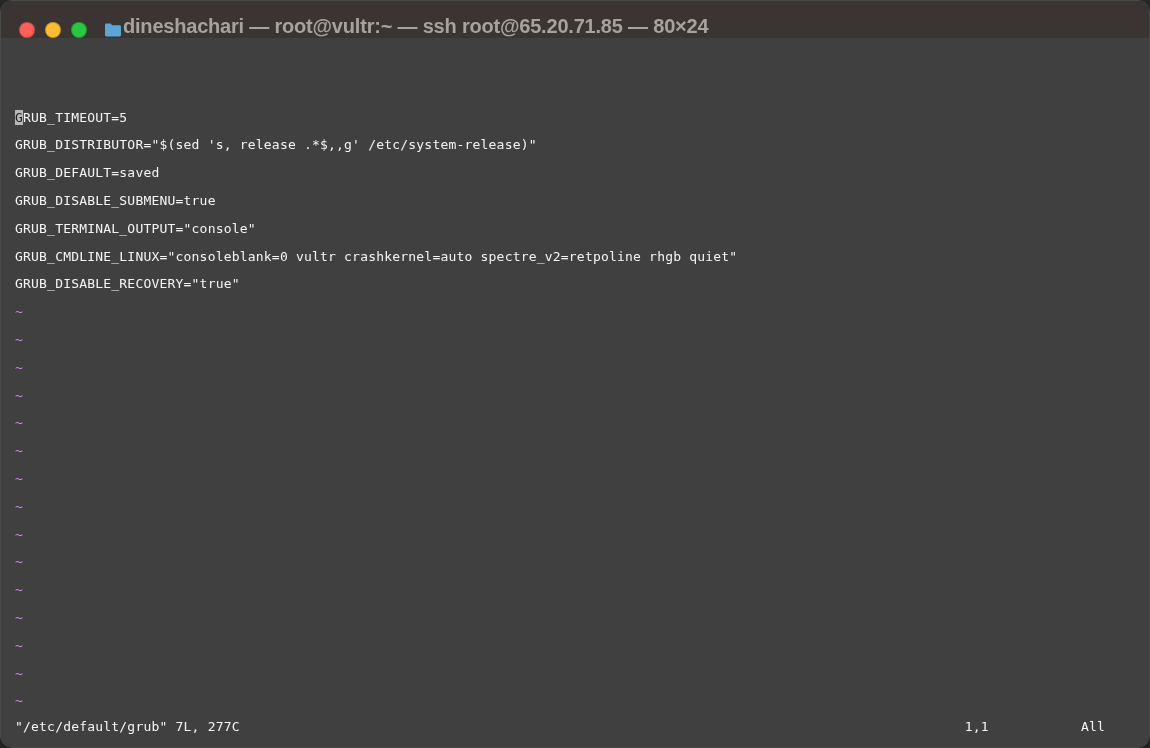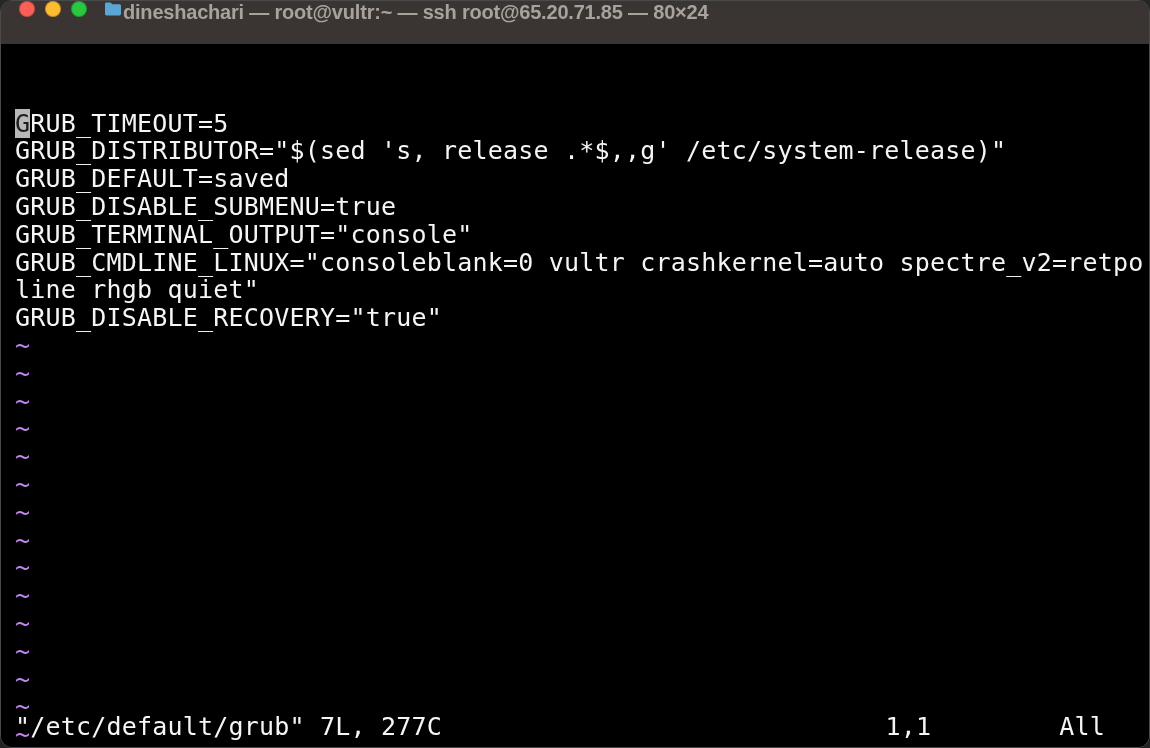--- a/index.html
+++ b/index.html
@@ -22,24 +22,24 @@
       height: 748px;
       background: #1e1e1e;
       border-radius: 12px;
       overflow: hidden;
       box-shadow: 0 10px 40px rgba(0,0,0,0.5);
       display: flex;
       flex-direction: column;
       border: 1px solid #4a4a4a;
     }
     .titlebar {
-      height: 43px;
+      height: 37px;
       background: #3a3532;
       display: flex;
-      align-items: flex-start;
+      align-items: flex-end;
       padding: 0 18px;
       flex-shrink: 0;
     }
     .traffic-lights {
       display: flex;
       gap: 10px;
       margin-right: 16px;
     }
     .traffic-light {
       width: 16px;
@@ -62,23 +62,23 @@
     .window-title {
       color: #a8a29c;
       font-size: 20px;
       font-weight: 700;
       font-family: -apple-system, BlinkMacSystemFont, "Segoe UI", sans-serif;
       letter-spacing: -0.2px;
       white-space: nowrap;
     }
     .terminal-body {
       flex: 1;
-      background: #000000;
+      background: #404040;
       padding: 10px 4px 6px 14px;
-      font-size: 25px;
+      font-size: 13px;
       line-height: 27.8px;
       color: #f5f5f5;
       font-weight: 500;
       letter-spacing: 0.2px;
       white-space: pre;
       overflow: hidden;
       position: relative;
     }
     .content-line {
       color: #f5f5f5;
@@ -106,21 +106,20 @@
     .status-spacer {
       flex: 1;
     }
     .status-pos {
       flex: 0 0 auto;
       margin-right: 92px;
     }
     .status-all {
       flex: 0 0 auto;
       margin-right: 30px;
-      margin-left: 36px;
     }
   </style>
 </head>
 <body>
 
 <div class="window">
   <div class="titlebar">
     <div class="traffic-lights">
       <div class="traffic-light tl-red"></div>
       <div class="traffic-light tl-yellow"></div>

